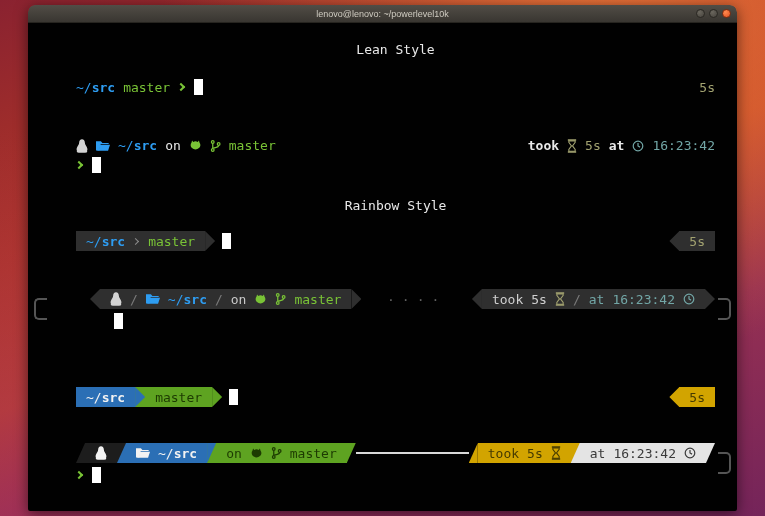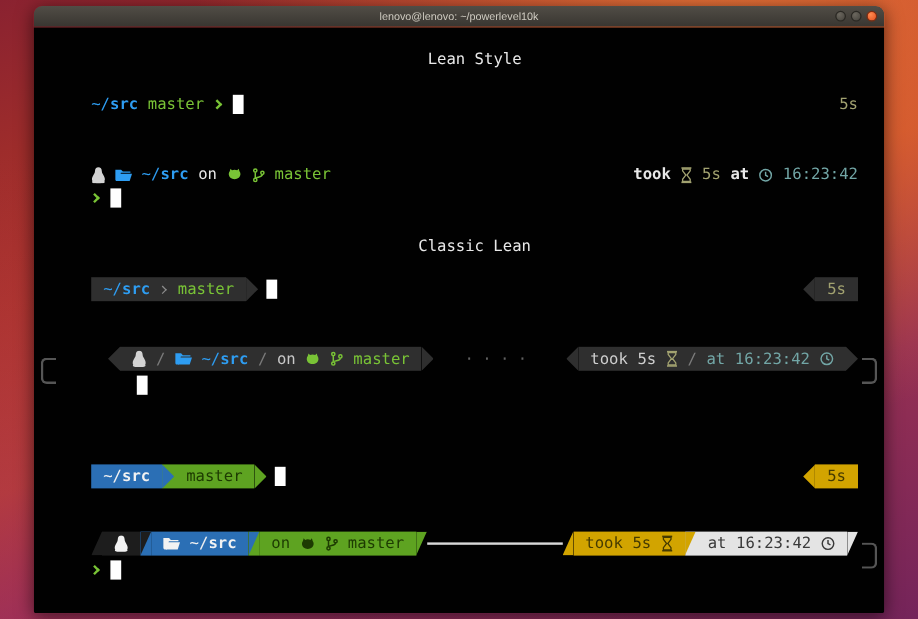--- a/index.html
+++ b/index.html
@@ -139,21 +139,21 @@
     </div>
 
     <div class="row" style="top:130px">
       <div class="tokens">
         <span class="chev t-green"></span>
         <span class="cursor"></span>
       </div>
     </div>
 
     <div class="row center" style="top:170px">
-      <span>Classic Lean</span>
+      <span>Rainbow Style</span>
     </div>
 
     <div class="row" style="top:208px">
       <div class="tokens" style="gap:0">
         <span class="seg">
           <span class="word t-blue"><span>~/</span><span class="bold">src</span></span>
           <span class="chev thin"></span>
           <span class="t-green">master</span>
         </span>
         <span class="cap r bg-seg"></span>

